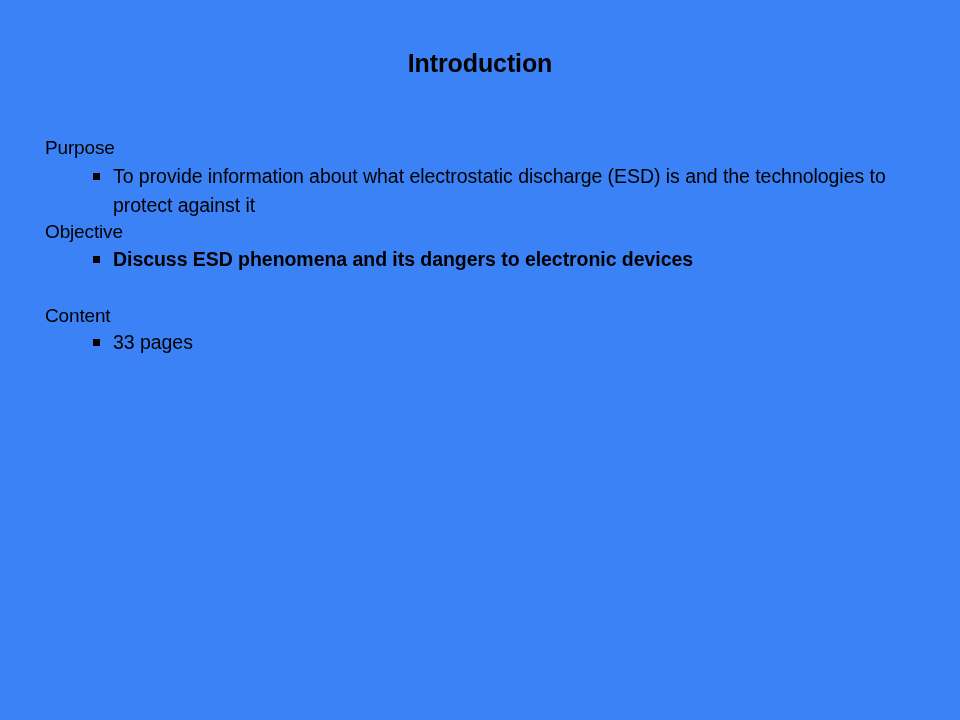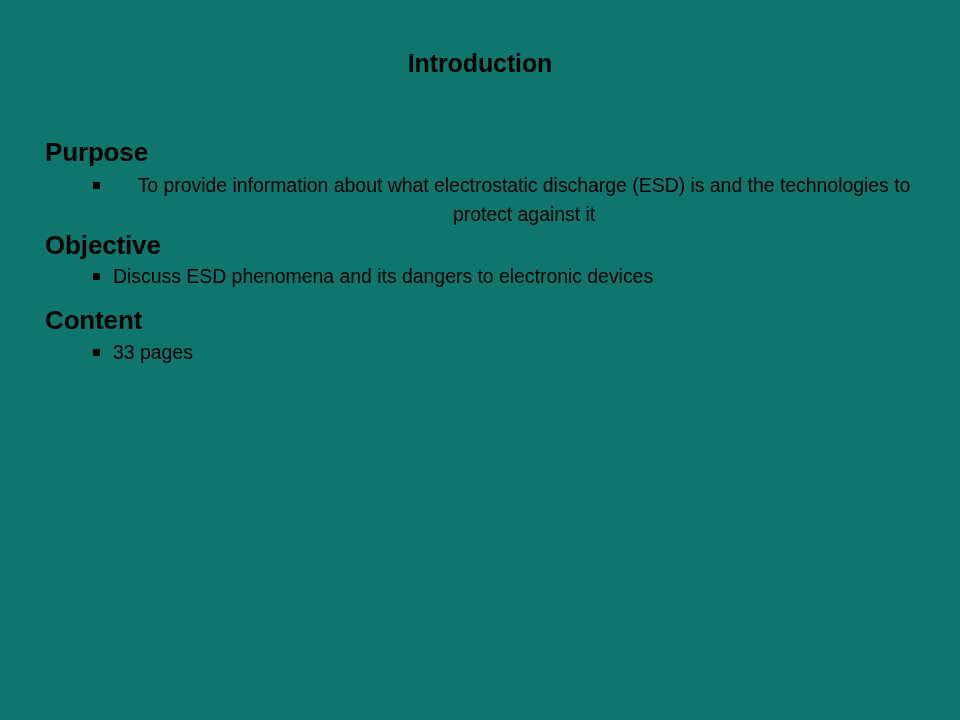--- a/index.html
+++ b/index.html
@@ -13,21 +13,21 @@
     background: #ffffff;
     font-family: "Liberation Sans", sans-serif;
     color: #000000;
     overflow: hidden;
   }
 
   .slide {
     position: relative;
     width: 960px;
     height: 720px;
-    background: #0f766e;
+    background: #3b82f6;
     box-sizing: border-box;
   }
 
   
   .slide-title {
     position: absolute;
     top: 50px;
     left: 0;
     width: 960px;
     text-align: center;
@@ -43,22 +43,22 @@
     top: 136px;
     left: 45px;
     width: 890px;
   }
 
   .section {
     margin: 0;
   }
 
   .section-heading {
-    font-size: 26px;
-    font-weight: bold;
+    font-size: 19px;
+    font-weight: normal;
     line-height: 1.25;
     margin: 0;
     padding: 0;
     letter-spacing: -0.15px;
   }
 
   .bullet-list {
     list-style: none;
     margin: 0;
     padding: 0;
@@ -79,26 +79,26 @@
     left: 48px;
     top: 11px;
     width: 7px;
     height: 7px;
     background: #000000;
     display: block;
   }
 
   
   .group-purpose { margin-top: 0; }
-  .group-purpose .bullet-list { margin-top: 2px; text-align: center; }
+  .group-purpose .bullet-list { margin-top: 2px; }
 
   .group-objective { }
-  .group-objective .bullet-list { margin-top: 1px; }
+  .group-objective .bullet-list { margin-top: 1px; font-weight: bold; }
 
-  .group-content { margin-top: 13px; }
+  .group-content { margin-top: 30px; }
   .group-content .bullet-list { margin-top: 1px; }
 </style>
 </head>
 <body>
 
 <div class="slide">
 
   <div class="slide-title">Introduction</div>
 
   <div class="body-area">

